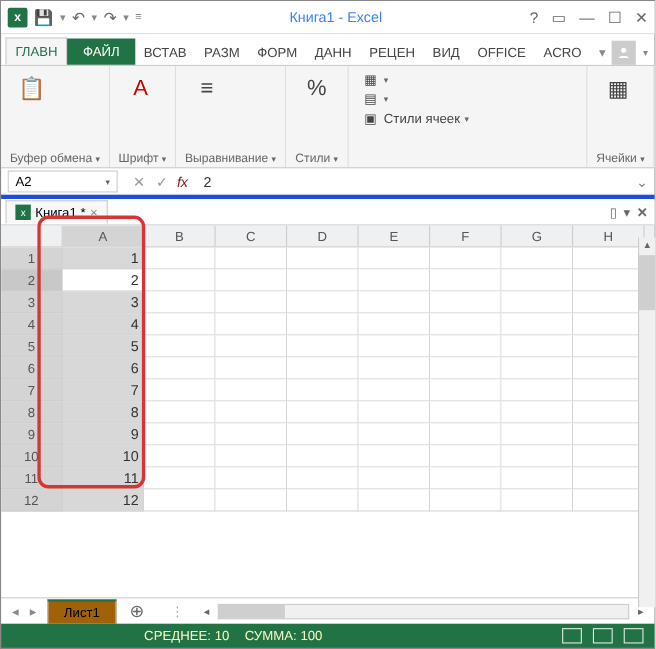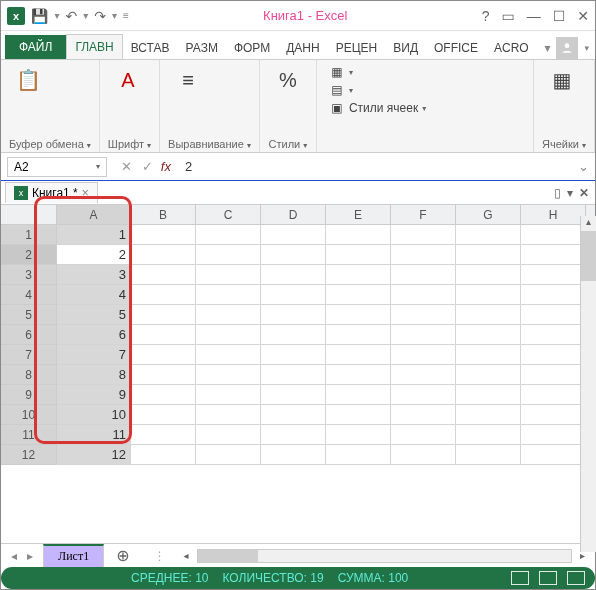--- a/index.html
+++ b/index.html
@@ -3,21 +3,21 @@
 <meta charset="utf-8">
 <style>
   * { margin: 0; padding: 0; box-sizing: border-box; font-family: "Segoe UI", Tahoma, sans-serif; }
   body { background: #fff; width: 596px; height: 590px; overflow: hidden; position: relative; }
   .frame { border: 1px solid #888; width: 596px; height: 590px; display: flex; flex-direction: column; }
 
   
   .titlebar { height: 30px; background: #fff; display: flex; align-items: center; padding: 0 6px; font-size: 12px; color: #666; border-bottom: 1px solid #e0e0e0; }
   .titlebar .qat { display: flex; align-items: center; gap: 6px; }
   .titlebar .qat .xlicon { width:18px; height:18px; background:#217346; color:#fff; display:flex; align-items:center; justify-content:center; font-weight:bold; font-size:11px; border-radius:2px; }
-  .titlebar .title { flex:1; text-align:center; color:#ec4899; font-size:13px; }
+  .titlebar .title { flex:1; text-align:center; color:#3b82f6; font-size:13px; }
   .titlebar .winbtns { display:flex; align-items:center; gap:12px; color:#666; }
   .titlebar .icon { color:#666; cursor:pointer; font-size:14px; }
   .titlebar .arrow { font-size:10px; color:#888; }
 
   
   .tabs { height: 28px; display:flex; align-items:flex-end; padding-left:4px; font-size:12px; }
   .tab { padding: 5px 8px 4px; color:#444; cursor:pointer; white-space:nowrap; }
   .tab.file { background:#217346; color:#fff; padding:5px 14px; }
   .tab.active { color:#217346; border:1px solid #ccc; border-bottom:1px solid #f5f5f5; background:#f5f5f5; }
   .tabright { margin-left:auto; display:flex; align-items:center; padding-right:6px; gap:6px; color:#888; font-size:12px; }
@@ -29,21 +29,21 @@
   .group .controls { flex:1; display:flex; align-items:flex-start; }
   .group .label { font-size:11px; color:#666; text-align:center; padding-top:2px; }
   .bigbtn { display:flex; flex-direction:column; align-items:center; justify-content:center; font-size:11px; color:#444; padding:2px 6px; cursor:pointer; }
   .bigbtn .icn { width:28px; height:28px; display:flex; align-items:center; justify-content:center; font-size:20px; }
   .drop { font-size:8px; color:#666; }
   .styles-col { display:flex; flex-direction:column; gap:2px; font-size:12px; color:#444; padding-left:4px; }
   .styles-row { display:flex; align-items:center; gap:4px; cursor:pointer; }
   .styles-row .sicn { width:16px; height:16px; display:inline-flex; align-items:center; justify-content:center; }
 
   
-  .fbar { height:28px; display:flex; align-items:center; border-bottom:1px solid #1d4ed8; font-size:13px; }
+  .fbar { height:28px; display:flex; align-items:center; border-bottom:4px solid #1d4ed8; font-size:13px; }
   .namebox { width:100px; border:1px solid #ccc; margin:3px 6px; padding:2px 6px; display:flex; align-items:center; justify-content:space-between; font-size:12px; }
   .fbar .fbtns { color:#999; display:flex; gap:10px; padding:0 8px; }
   .fbar .fx { font-style:italic; color:#7f1d1d; padding-right:8px; }
   .fbar .finput { flex:1; padding-left:6px; color:#333; }
   .fbar .expand { padding:0 6px; color:#888; }
 
   
   .wbstrip { height:24px; display:flex; align-items:center; font-size:12px; border-bottom:1px solid #ccc; background:#fff; }
   .wbtab { display:flex; align-items:center; gap:4px; padding:3px 8px; border:1px solid #ccc; border-bottom:none; background:#f8f8f8; margin-left:4px; }
   .wbtab .xlsm { width:14px; height:14px; background:#217346; color:#fff; font-size:9px; display:flex; align-items:center; justify-content:center; }
@@ -70,30 +70,30 @@
   .redbox { position:absolute; left:34px; top:196px; width:98px; height:248px; border:3px solid #d83434; border-radius:10px; pointer-events:none; z-index:50; }
 
   
   .vscroll { position:absolute; right:0; top:216px; bottom:38px; width:16px; background:#f0f0f0; border-left:1px solid #ccc; }
   .vscroll .thumb { width:100%; height:50px; background:#cfcfcf; margin-top:4px; }
   .vscroll .arrow { font-size:10px; color:#666; text-align:center; }
 
   
   .sheetbar { height:24px; display:flex; align-items:center; border-top:1px solid #ccc; font-size:12px; }
   .sheetbar .nav { color:#888; padding:0 10px; display:flex; gap:10px; }
-  .sheettab { padding:3px 14px; border:1px solid #ccc; border-bottom:none; background:#c4b5fd; border-top:2px solid #217346;font-family:Liberation Serif, serif; }
+  .sheettab { padding:3px 14px; border:1px solid #ccc; border-bottom:none; background:#a16207; border-top:2px solid #217346; }
   .sheetbar .plus { padding:0 12px; color:#666; font-size:16px; }
   .sheetbar .dots { padding:0 12px; color:#aaa; letter-spacing:2px; }
   .hscroll { flex:1; display:flex; align-items:center; justify-content:flex-end; padding-right:6px; }
   .hscroll .track { height:14px; flex:1; background:#f0f0f0; border:1px solid #ccc; margin:0 4px; position:relative; }
   .hscroll .track .thumb { height:100%; width:60px; background:#cfcfcf; position:absolute; left:0; }
   .hscroll .arrowbtn { font-size:10px; color:#666; padding:0 4px; }
 
   
-  .statusbar { height:22px; background:#217346; color:#5eead4; display:flex; align-items:center; font-size:12px;border-radius:11px; }
+  .statusbar { height:22px; background:#217346; color:#fef9c3; display:flex; align-items:center; font-size:12px; }
   .statusbar .ready { width:120px; }
   .statusbar .stats { display:flex; gap:14px; padding-left:10px; }
   .statusbar .views { margin-left:auto; display:flex; gap:10px; padding-right:10px; }
   .viewic { width:18px; height:14px; border:1px solid #fff; opacity:.85; }
 
   svg { display:block; }
 </style>
 </head>
 <body>
 
@@ -114,22 +114,22 @@
     <div class="winbtns">
       <span class="icon">?</span>
       <span class="icon">▭</span>
       <span class="icon">—</span>
       <span class="icon">☐</span>
       <span class="icon">✕</span>
     </div>
   </div>
 
   <div class="tabs">
+    <div class="tab active">ГЛАВН</div>
     <div class="tab file">ФАЙЛ</div>
-    <div class="tab active">ГЛАВН</div>
     <div class="tab">ВСТАВ</div>
     <div class="tab">РАЗМ</div>
     <div class="tab">ФОРМ</div>
     <div class="tab">ДАНН</div>
     <div class="tab">РЕЦЕН</div>
     <div class="tab">ВИД</div>
     <div class="tab">OFFICE</div>
     <div class="tab">ACRO</div>
     <div class="tabright">
       <span>▾</span>
@@ -392,21 +392,20 @@
           <div class="thumb"></div>
         </div>
       <span class="arrowbtn">▸</span>
     </div>
   </div>
 
   <div class="statusbar">
     <div class="ready"></div>
     <div class="stats">
       <span><span>СРЕДНЕЕ:</span> <span>10</span></span>
-      <span><span>КОЛИЧЕСТВО:</span> <span>19</span></span>
       <span><span>СУММА:</span> <span>100</span></span>
     </div>
     <div class="views">
       <span class="viewic"></span>
       <span class="viewic"></span>
       <span class="viewic"></span>
     </div>
   </div>
 
   <div class="redbox"></div>

